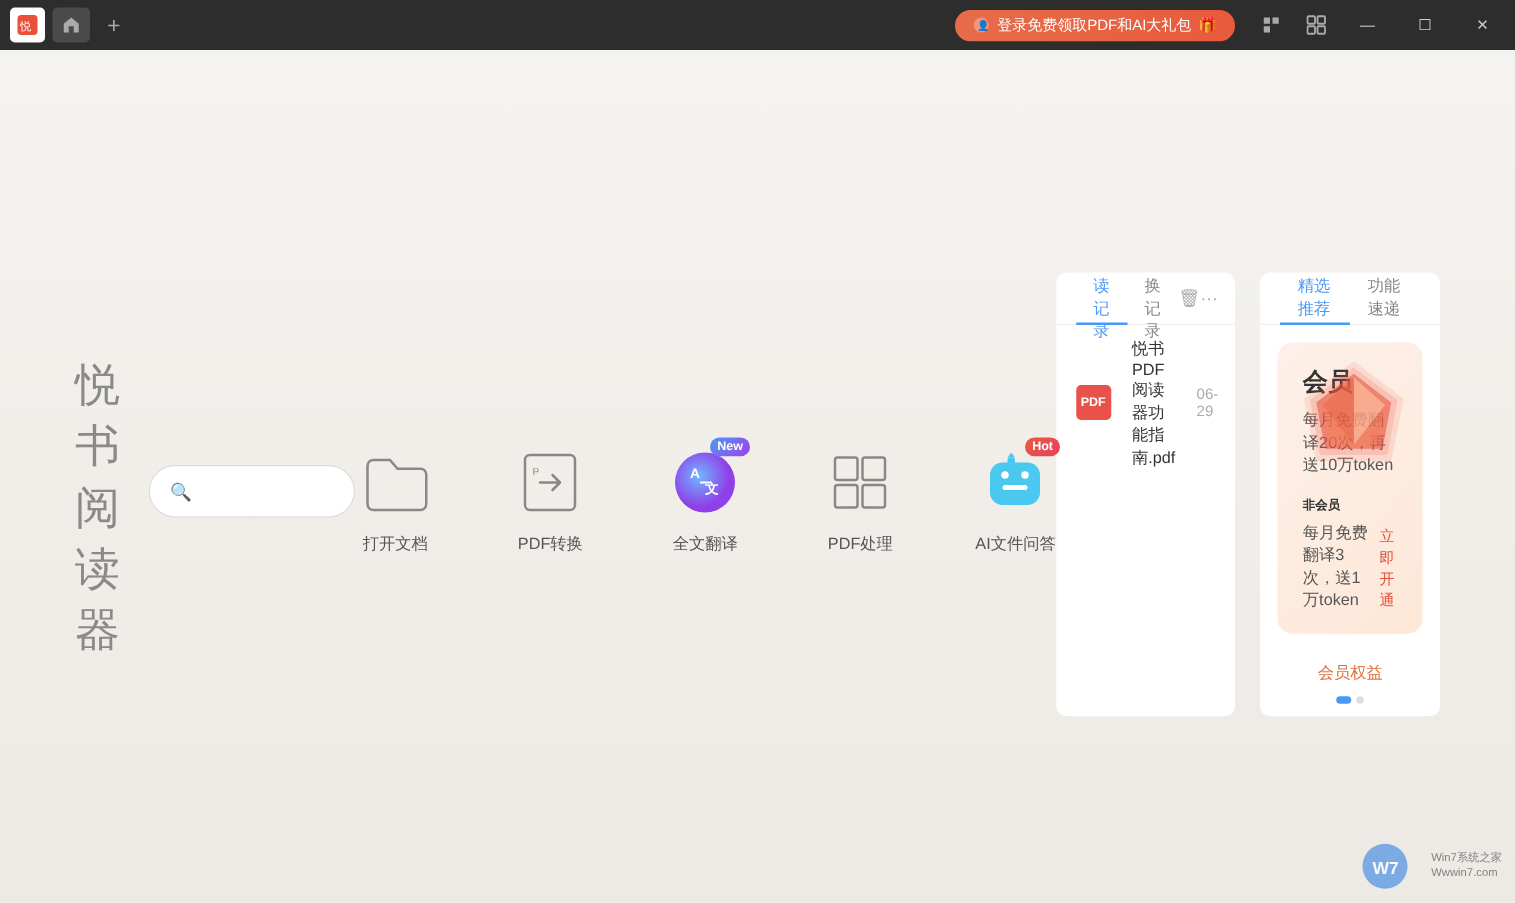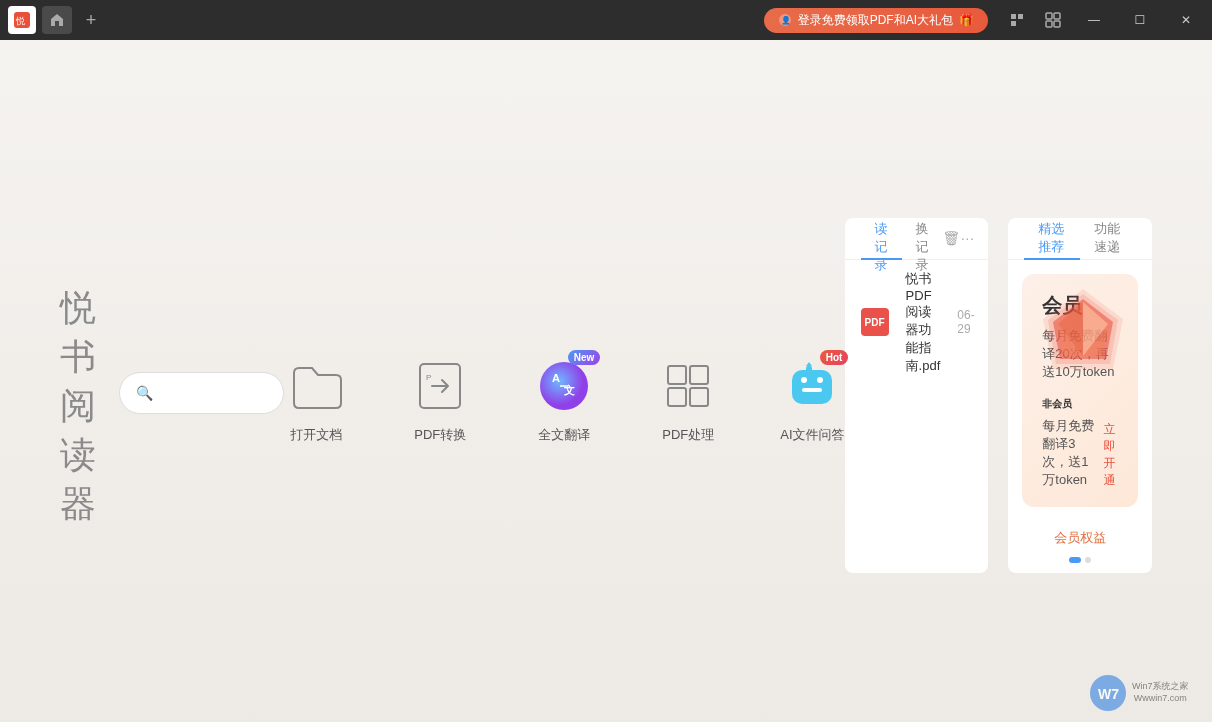--- a/index.html
+++ b/index.html
@@ -456,21 +456,21 @@
       </div>
       <div class="promo-footer">会员权益</div>
       <div class="promo-dots">
         <div class="dot active"></div>
         <div class="dot"></div>
       </div>
     </div>
 
   </div>
 
-  <div class="watermark" style="position:fixed; bottom:4px; right:4px; opacity:0.7; display:flex; align-items:center; gap:4px;text-align:center;">
+  <div class="watermark" style="position:fixed; bottom:4px; right:4px; opacity:0.7; display:flex; align-items:center; gap:17px;">
     <svg width="40" height="40" viewBox="0 0 40 40">
         <circle cx="20" cy="20" r="18" fill="#4a90e2"></circle>
         <text x="10" y="26" font-size="14" fill="white" font-weight="bold">W7</text>
       </svg>
     <div style="font-size:9px; color:#555; line-height:1.3;">
       <div>Win7系统之家</div>
       <div>Wwwin7.com</div>
     </div>
   </div>
 

